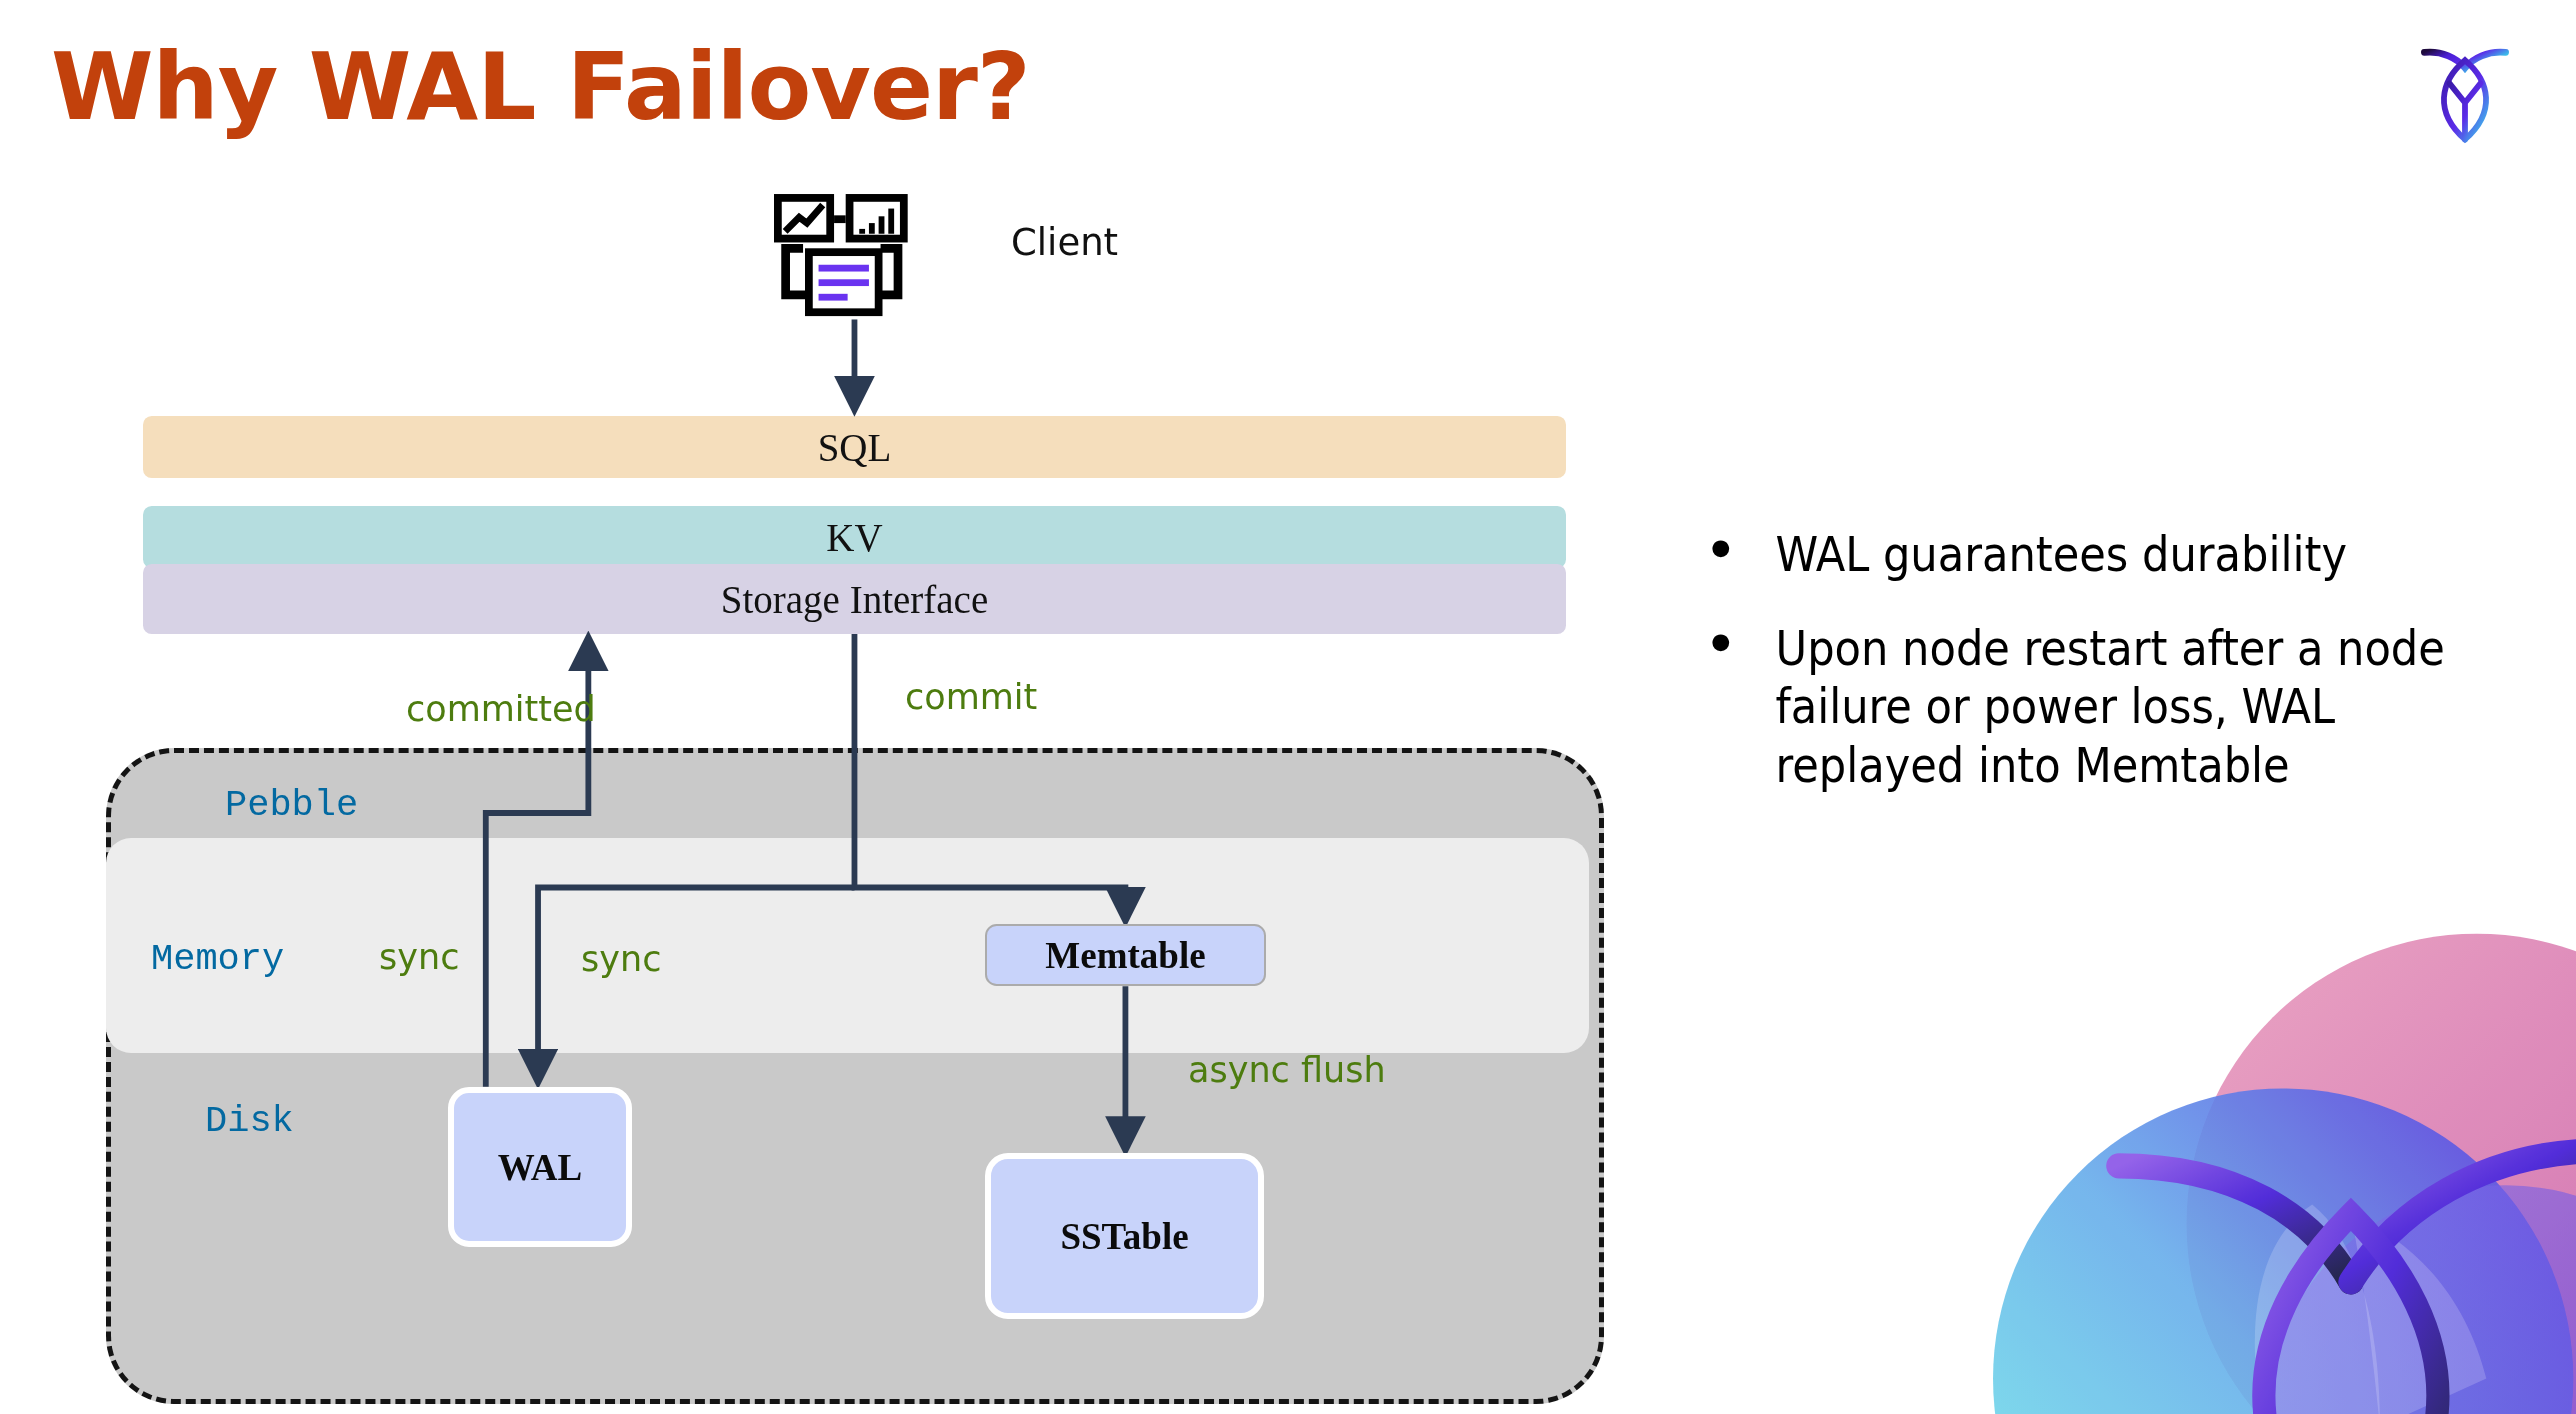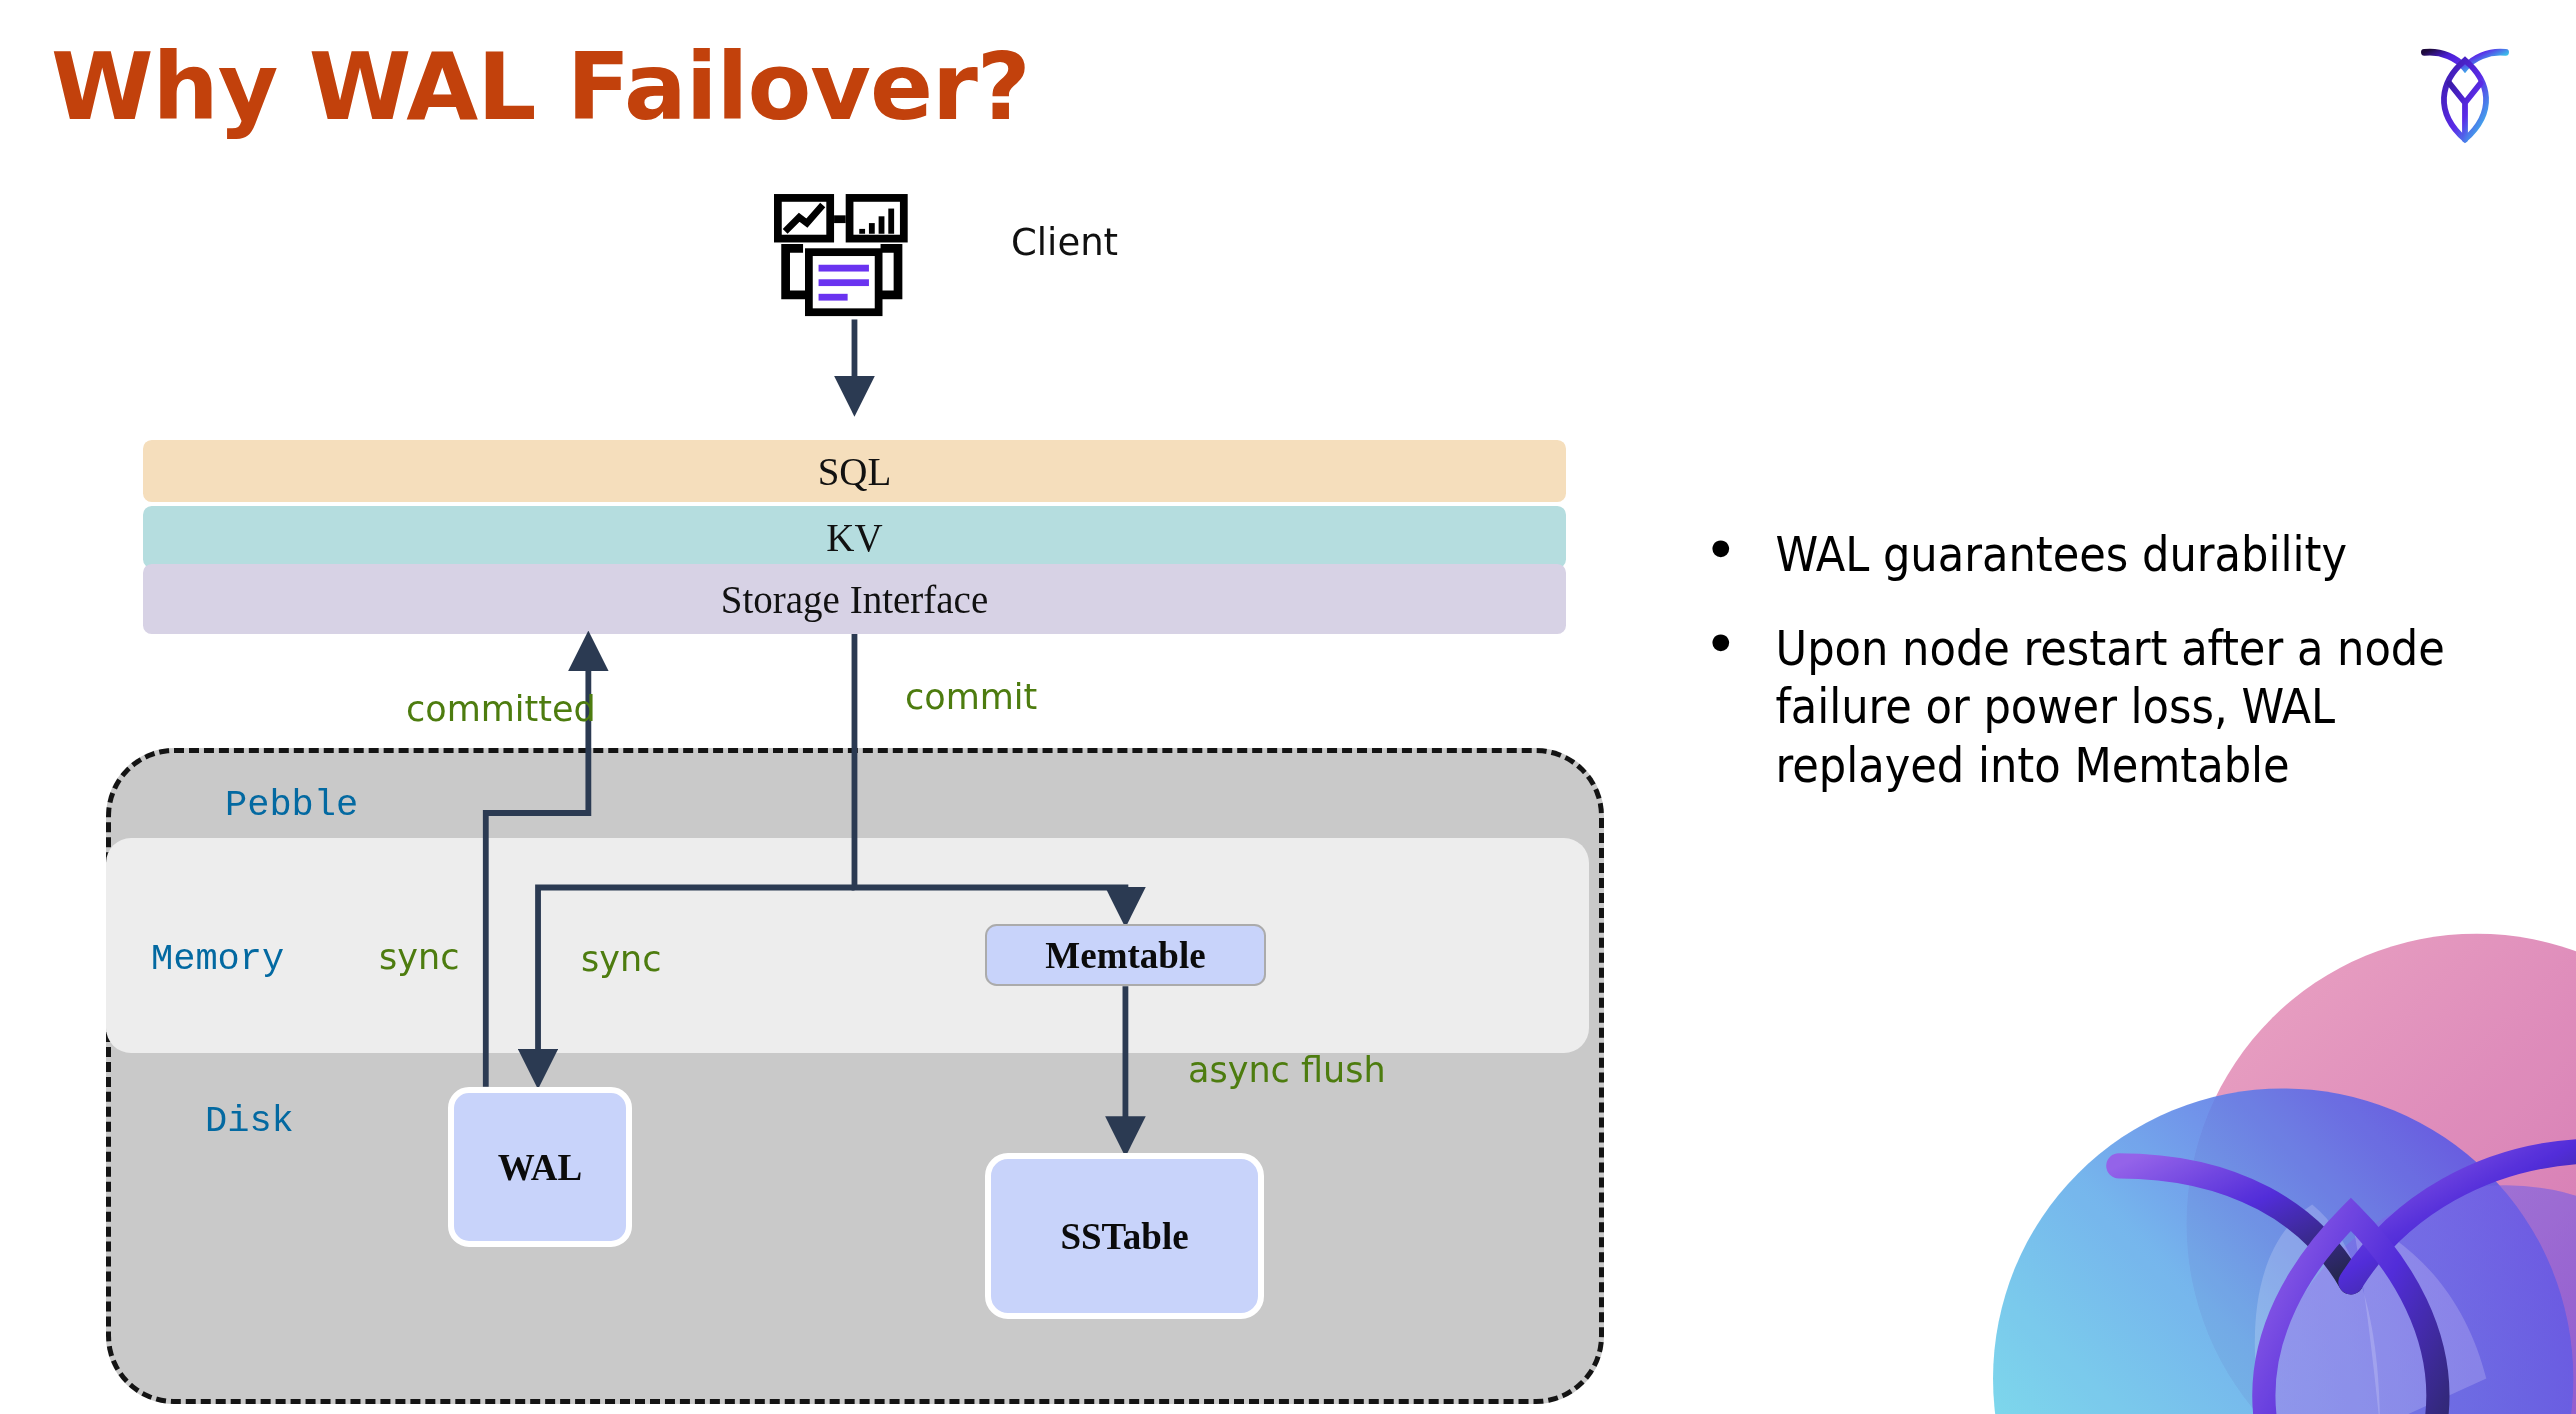--- a/index.html
+++ b/index.html
@@ -76,21 +76,21 @@
     width: 1423px;
     height: 62px;
     border-radius: 8.7px;
     display: flex;
     align-items: center;
     justify-content: center;
     font-family: "Liberation Serif", serif;
     font-size: 39px;
     color: #111111;
   }
-  #bar-sql { top: 440px; }
+  #bar-sql { top: 416px; }
   #bar-kv  { top: 506px; }
   #bar-si  { top: 564px; height: 70px; }
 
   
   #pebble-container {
     position: absolute;
     left: 106px;
     top: 748px;
     width: 1498px;
     height: 656px;

